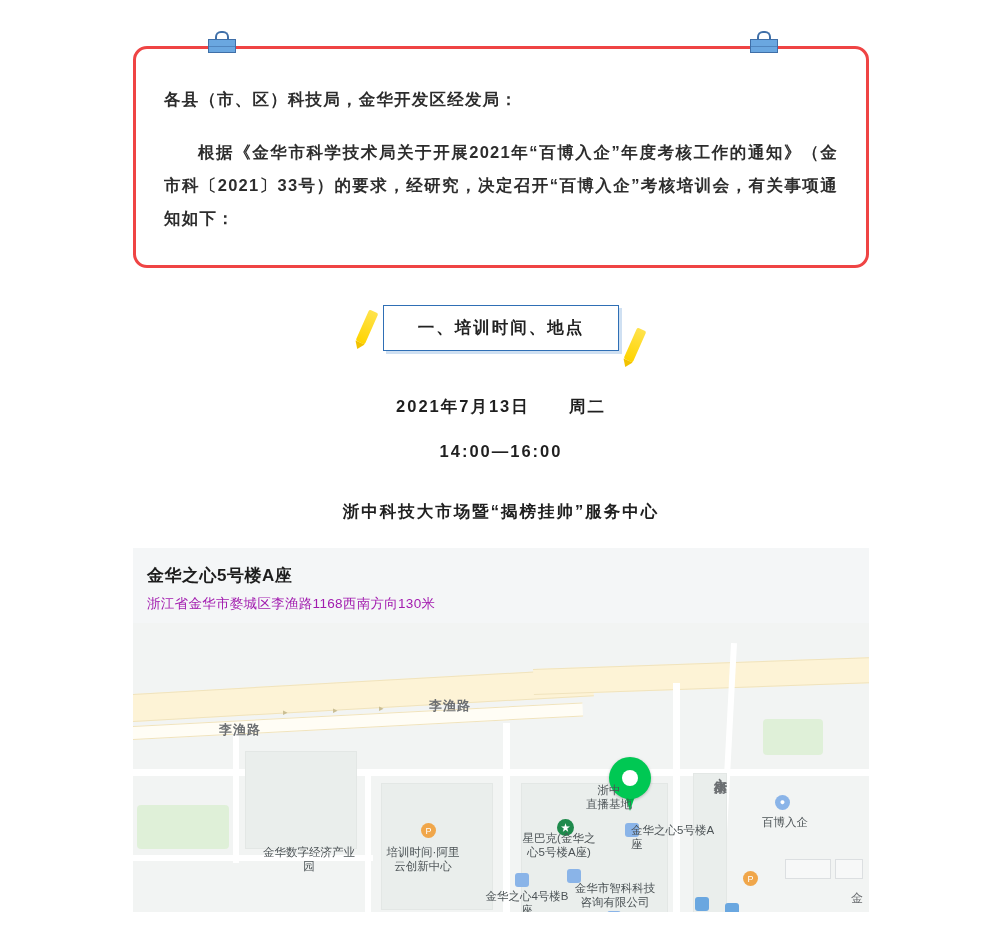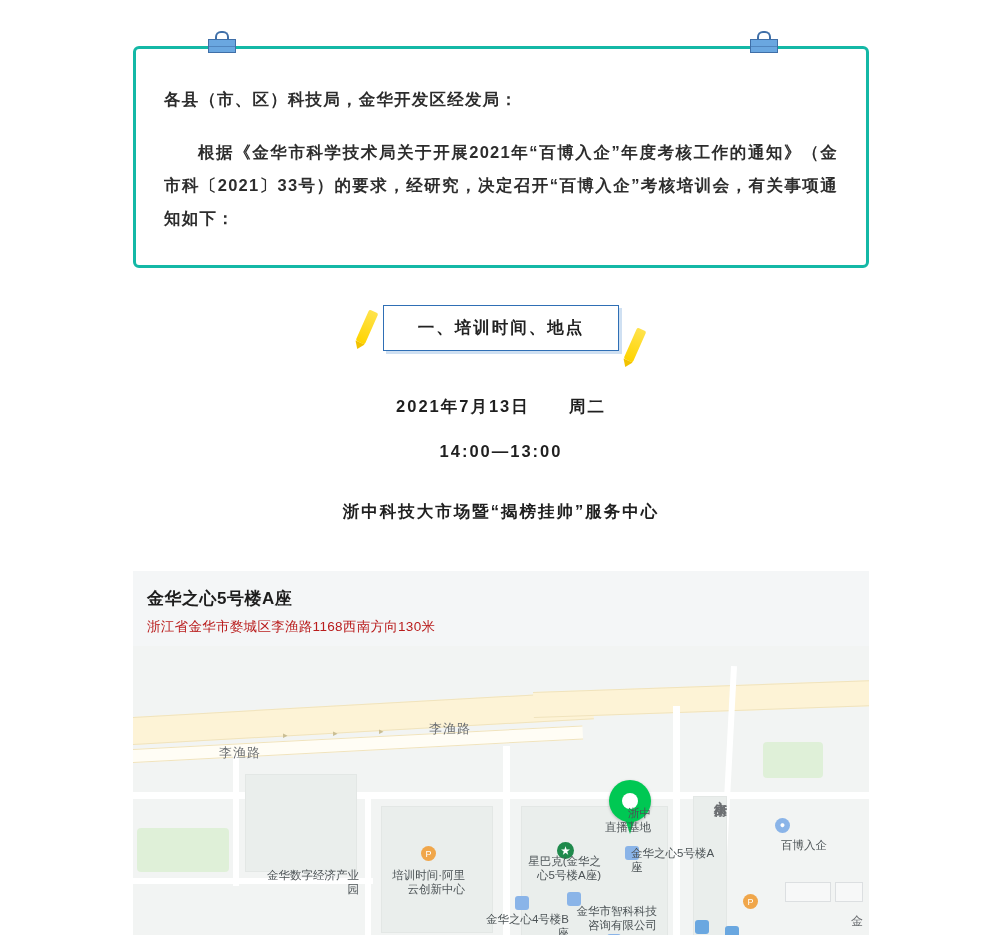--- a/index.html
+++ b/index.html
@@ -18,22 +18,22 @@
 
   
   #notice-wrap {
     position: absolute;
     left: 133px;
     top: 46px;
     width: 736px;
   }
   #notice-card {
     position: relative;
-    border: 3px solid #14b8a6;
-    border-radius: 6px;
+    border: 3px solid #ef4444;
+    border-radius: 14px;
     background: #ffffff;
     padding: 34px 28px 30px 28px;
     box-sizing: border-box;
     min-height: 198px;
   }
   .clip {
     position: absolute;
     top: -18px;
     width: 28px;
     height: 22px;
@@ -146,39 +146,39 @@
   #line-date .gap { display: inline-block; width: 26px; }
   #line-time { margin-bottom: 44px; }
   #line-addr1 { margin-bottom: 22px; }
   #line-addr2 { margin-bottom: 22px; }
   #line-addr3 { margin-bottom: 0; }
 
   
   #map-card {
     position: absolute;
     left: 133px;
-    top: 571px;
+    top: 548px;
     width: 736px;
     height: 364px;
     background: #f4f6f7;
     overflow: hidden;
   }
   #map-header {
     padding: 16px 0 10px 14px;
   }
   #map-title {
     font-size: 17px;
     font-weight: 700;
     color: #1d1d1d;
     letter-spacing: .5px;
   }
   #map-subtitle {
     margin-top: 8px;
     font-size: 13.5px;
-    color: #b91c1c;
+    color: #a21caf;
     letter-spacing: .3px;
   }
   #map-canvas {
     position: relative;
     width: 736px;
     height: 290px;
     background: #f2f4f3;
     overflow: hidden;
   }
 
@@ -200,37 +200,37 @@
   }
   .greens {
     position: absolute;
     background: #dff0d8;
     border-radius: 4px;
   }
   .road-label {
     position: absolute;
     font-size: 13px;
     color: #6c6f72;
-    font-weight: 400;
+    font-weight: 700;
     letter-spacing: 1px;
   }
   .vert-label {
     position: absolute;
     font-size: 13px;
     color: #6c6f72;
     font-weight: 600;
     writing-mode: vertical-rl;
     letter-spacing: 2px;
   }
   .poi {
     position: absolute;
     font-size: 11.5px;
     color: #4c5356;
     line-height: 1.25;
-    text-align: right;
+    text-align: center;
     width: 84px;
   }
   .pin-small {
     position: absolute;
     width: 15px;
     height: 15px;
     border-radius: 50%;
     background: #8ab4e8;
     display: flex;
     align-items: center;
@@ -342,21 +342,21 @@
     <span class="pencil" id="pencil-right"></span>
   </div>
 </div>
 
 <div id="info-block">
   <div class="info-line" id="line-date">
     <span>2021年7月13日</span>
     <span class="gap"></span>
     <span>周二</span>
   </div>
-  <div class="info-line" id="line-time">14:00—13:00</div>
+  <div class="info-line" id="line-time">14:00—16:00</div>
   <div class="info-line" id="line-addr3">浙中科技大市场暨“揭榜挂帅”服务中心</div>
 </div>
 
 <div id="map-card">
   <div id="map-header">
     <div id="map-title">金华之心5号楼A座</div>
     <div id="map-subtitle">浙江省金华市婺城区李渔路1168西南方向130米</div>
   </div>
   <div id="map-canvas">
 

